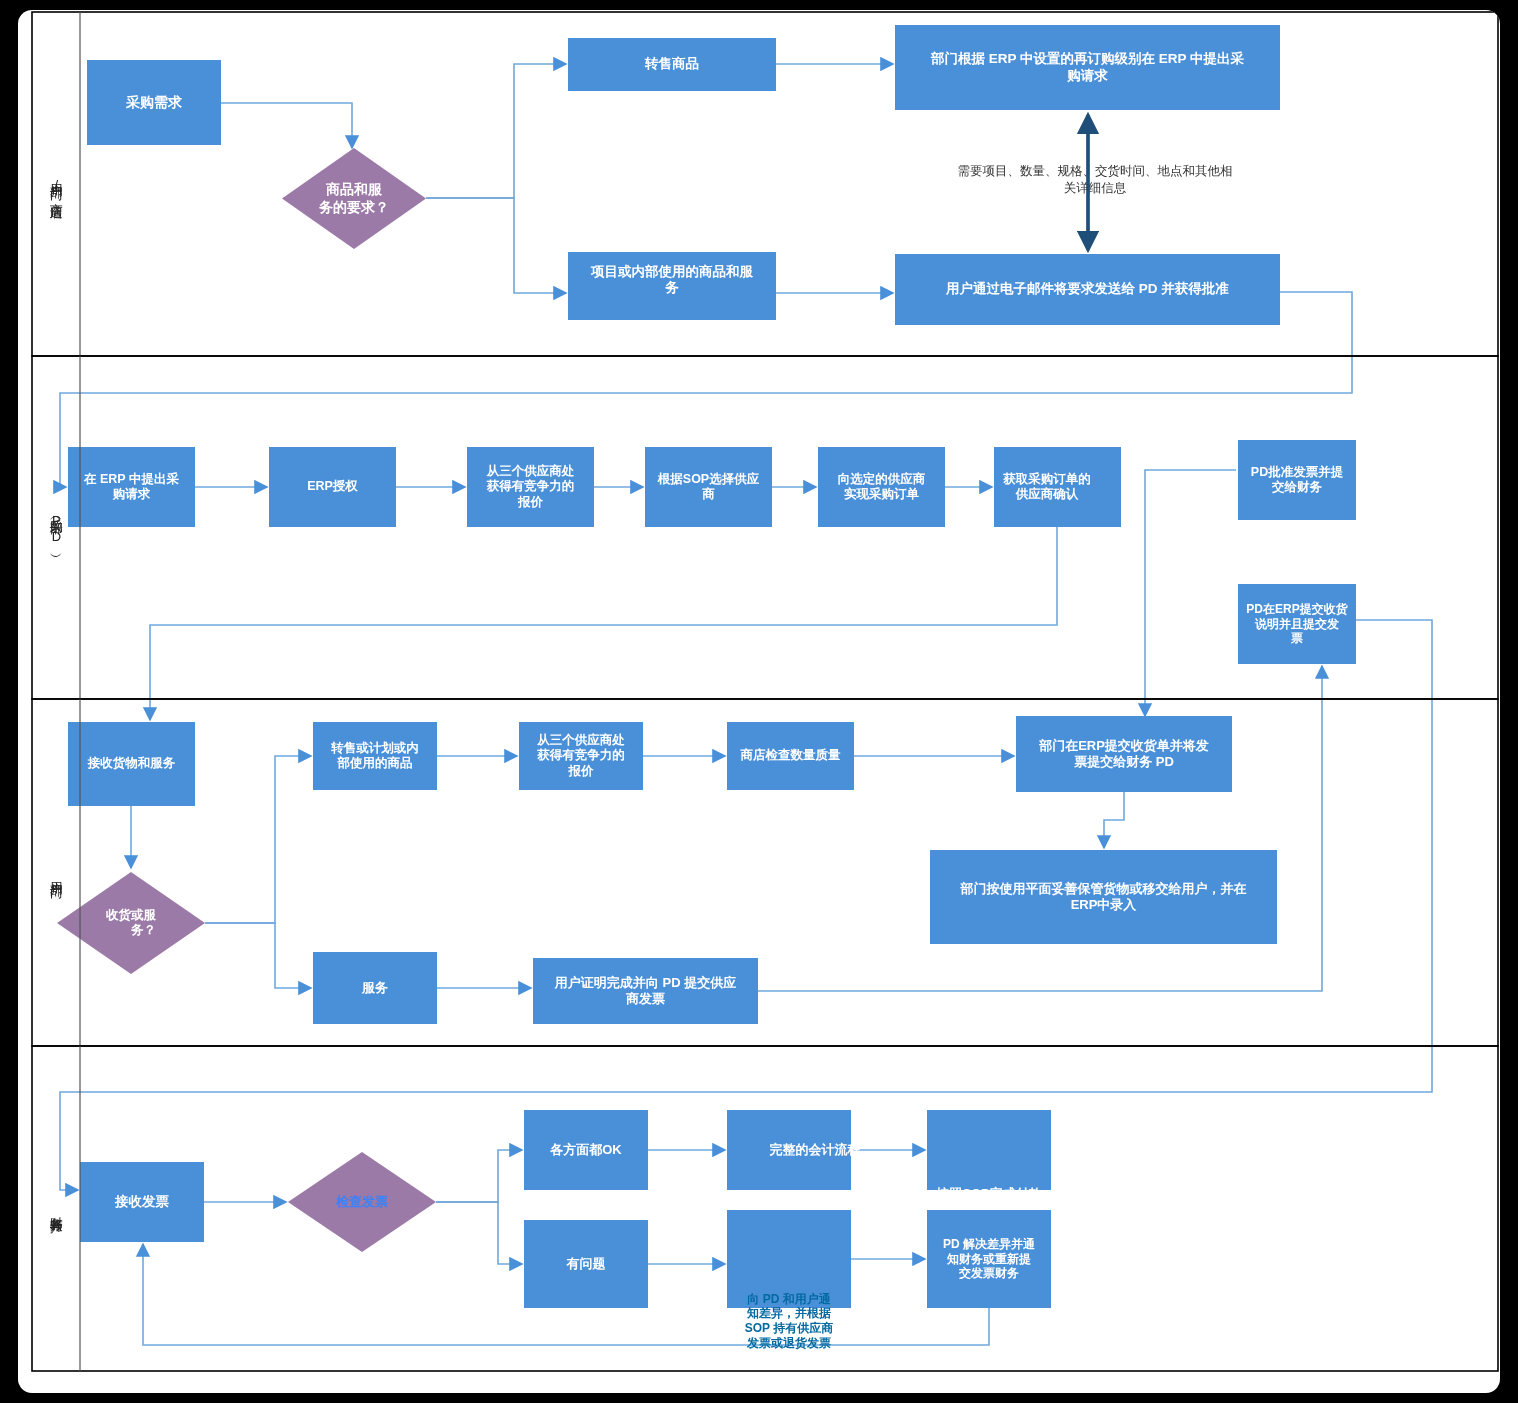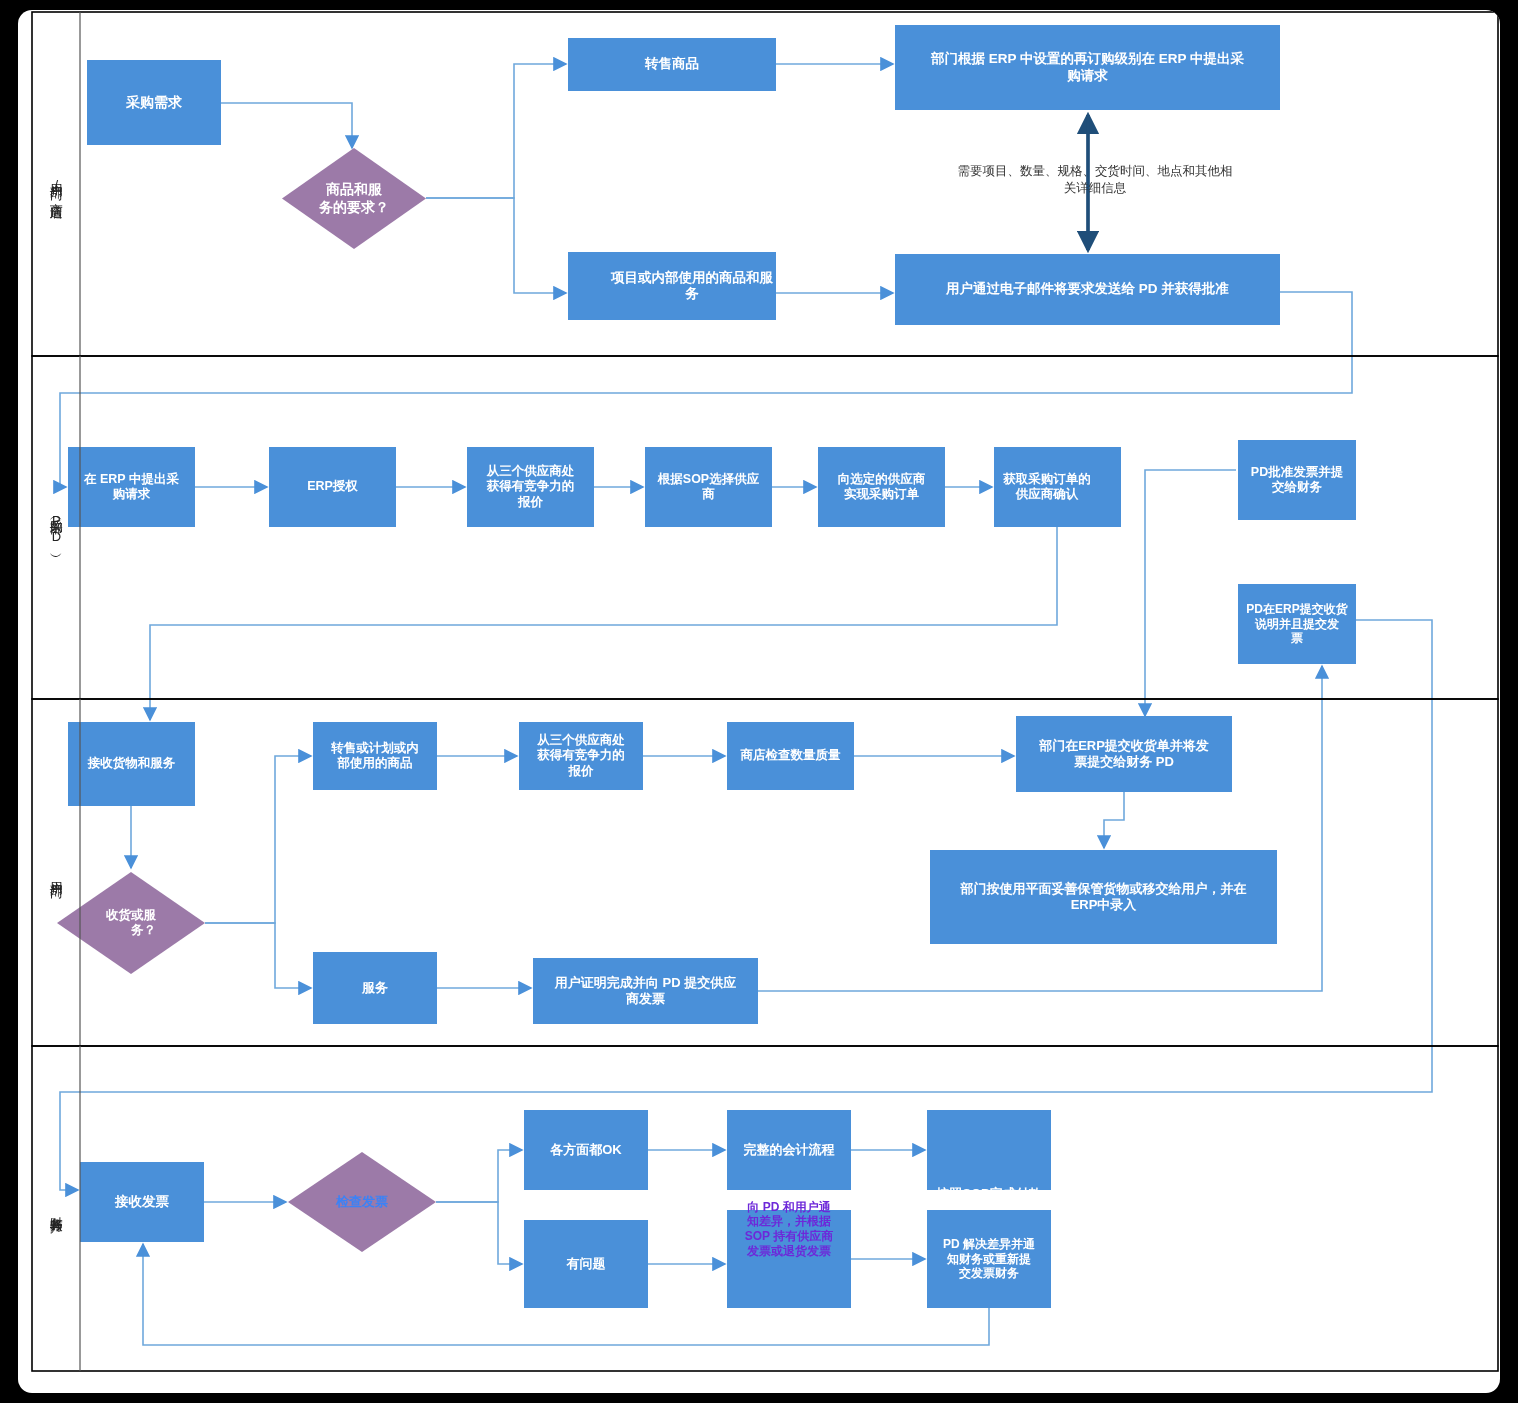--- a/index.html
+++ b/index.html
@@ -143,21 +143,21 @@
           <rect x="14" y="1036" width="1466" height="325" fill="none" stroke="#000000" stroke-width="1.6"></rect>
           <line x1="62" y1="1036" x2="62" y2="1361" stroke="#555" stroke-width="1.2"></line>
         </g>
     </svg>
 
     <div id="labels">
         <div class="node-label" style="left: 69px; top: 50px; width: 134px; height: 85px; font-size: 14px; color: rgb(255, 255, 255);">采购需求</div>
         <div class="node-label" style="left: 264px; top: 138px; width: 144px; height: 101px; font-size: 14px; color: rgb(255, 255, 255);">商品和服
 务的要求？</div>
         <div class="node-label" style="left: 550px; top: 28px; width: 208px; height: 53px; font-size: 13.5px; color: rgb(255, 255, 255);">转售商品</div>
-        <div class="node-label" style="left: 550px; top: 248px; width: 208px; height: 56px; font-size: 13.5px; color: rgb(255, 255, 255); padding-left: 20px;">项目或内部使用的商品和服
+        <div class="node-label" style="left: 550px; top: 242px; width: 208px; height: 56px; font-size: 13.5px; color: rgb(255, 255, 255);">项目或内部使用的商品和服
 务</div>
         <div class="node-label" style="left: 877px; top: 15px; width: 385px; height: 85px; font-size: 13.5px; color: rgb(255, 255, 255);">部门根据 ERP 中设置的再订购级别在 ERP 中提出采
 购请求</div>
         <div class="node-label" style="left: 877px; top: 244px; width: 385px; height: 71px; font-size: 13.5px; color: rgb(255, 255, 255);">用户通过电子邮件将要求发送给 PD 并获得批准</div>
         <div class="node-label" style="left: 50px; top: 437px; width: 127px; height: 80px; font-size: 12.5px; color: rgb(255, 255, 255);">在 ERP 中提出采
 购请求</div>
         <div class="node-label" style="left: 251px; top: 437px; width: 127px; height: 80px; font-size: 12.5px; color: rgb(255, 255, 255);">ERP授权</div>
         <div class="node-label" style="left: 449px; top: 437px; width: 127px; height: 80px; font-size: 12.5px; color: rgb(255, 255, 255);">从三个供应商处
 获得有竞争力的
 报价</div>
@@ -184,24 +184,24 @@
         <div class="node-label" style="left: 998px; top: 706px; width: 216px; height: 76px; font-size: 13px; color: rgb(255, 255, 255);">部门在ERP提交收货单并将发
 票提交给财务 PD</div>
         <div class="node-label" style="left: 912px; top: 840px; width: 347px; height: 94px; font-size: 13px; color: rgb(255, 255, 255);">部门按使用平面妥善保管货物或移交给用户，并在
 ERP中录入</div>
         <div class="node-label" style="left: 295px; top: 942px; width: 124px; height: 72px; font-size: 13px; color: rgb(255, 255, 255);">服务</div>
         <div class="node-label" style="left: 515px; top: 948px; width: 225px; height: 66px; font-size: 13px; color: rgb(255, 255, 255);">用户证明完成并向 PD 提交供应
 商发票</div>
         <div class="node-label" style="left: 62px; top: 1152px; width: 124px; height: 80px; font-size: 13.5px; color: rgb(255, 255, 255);">接收发票</div>
         <div class="node-label" style="left: 270px; top: 1142px; width: 148px; height: 100px; font-size: 13px; color: #3b82f6;">检查发票</div>
         <div class="node-label" style="left: 506px; top: 1100px; width: 124px; height: 80px; font-size: 13px; color: rgb(255, 255, 255);">各方面都OK</div>
-        <div class="node-label" style="left: 709px; top: 1100px; width: 124px; height: 80px; font-size: 13px; color: rgb(255, 255, 255);">完整的会计流程</div>
+        <div class="node-label" style="left: 709px; top: 1100px; width: 124px; height: 80px; font-size: 13px; color: rgb(255, 255, 255); padding-left: 26px;">完整的会计流程</div>
         <div class="node-label" style="left: 909px; top: 1100px; width: 124px; height: 80px; font-size: 13px; color: rgb(255, 255, 255); margin-top: 44px;">按照SOP完成付款</div>
         <div class="node-label" style="left: 506px; top: 1210px; width: 124px; height: 88px; font-size: 13px; color: rgb(255, 255, 255);">有问题</div>
-        <div class="node-label" style="left: 709px; top: 1160px; width: 124px; height: 118px; font-size: 12px; color: #6d28d9;">向 PD 和用户通
+        <div class="node-label" style="left: 709px; top: 1252px; width: 124px; height: 118px; font-size: 12px; color: #0369a1;">向 PD 和用户通
 知差异，并根据
 SOP 持有供应商
 发票或退货发票</div>
         <div class="node-label" style="left: 909px; top: 1200px; width: 124px; height: 98px; font-size: 12px; color: rgb(255, 255, 255); border-radius: 23px;">PD 解决差异并通
 知财务或重新提
 交发票财务</div>
       </div>
 
     <div id="lanelabels">
         <div class="lane-label" style="left: 14px; top: 2px; width: 48px; height: 344px;">用户部门/商店道</div>

